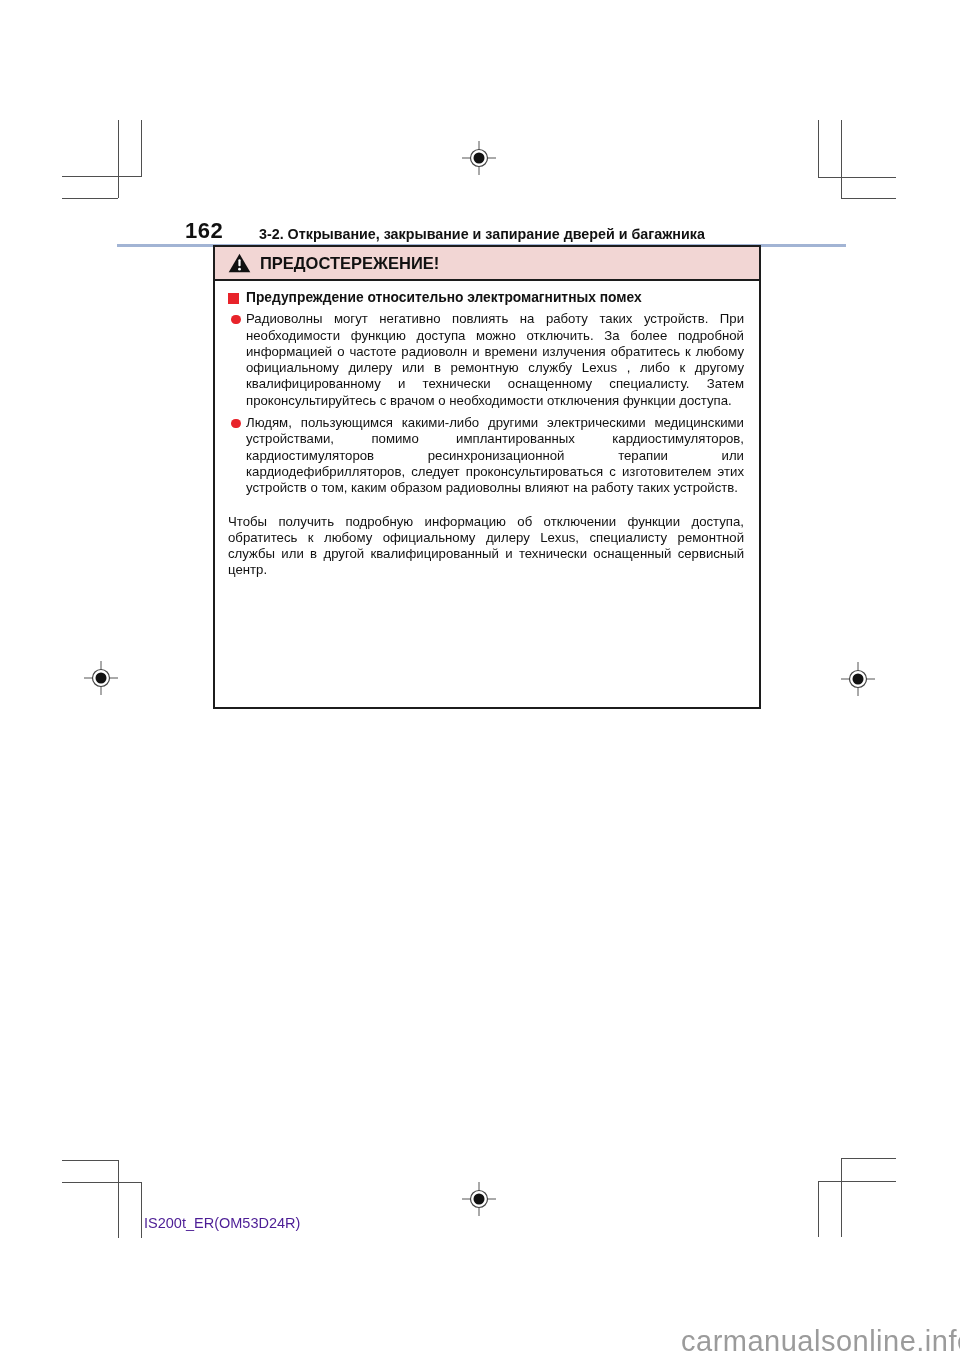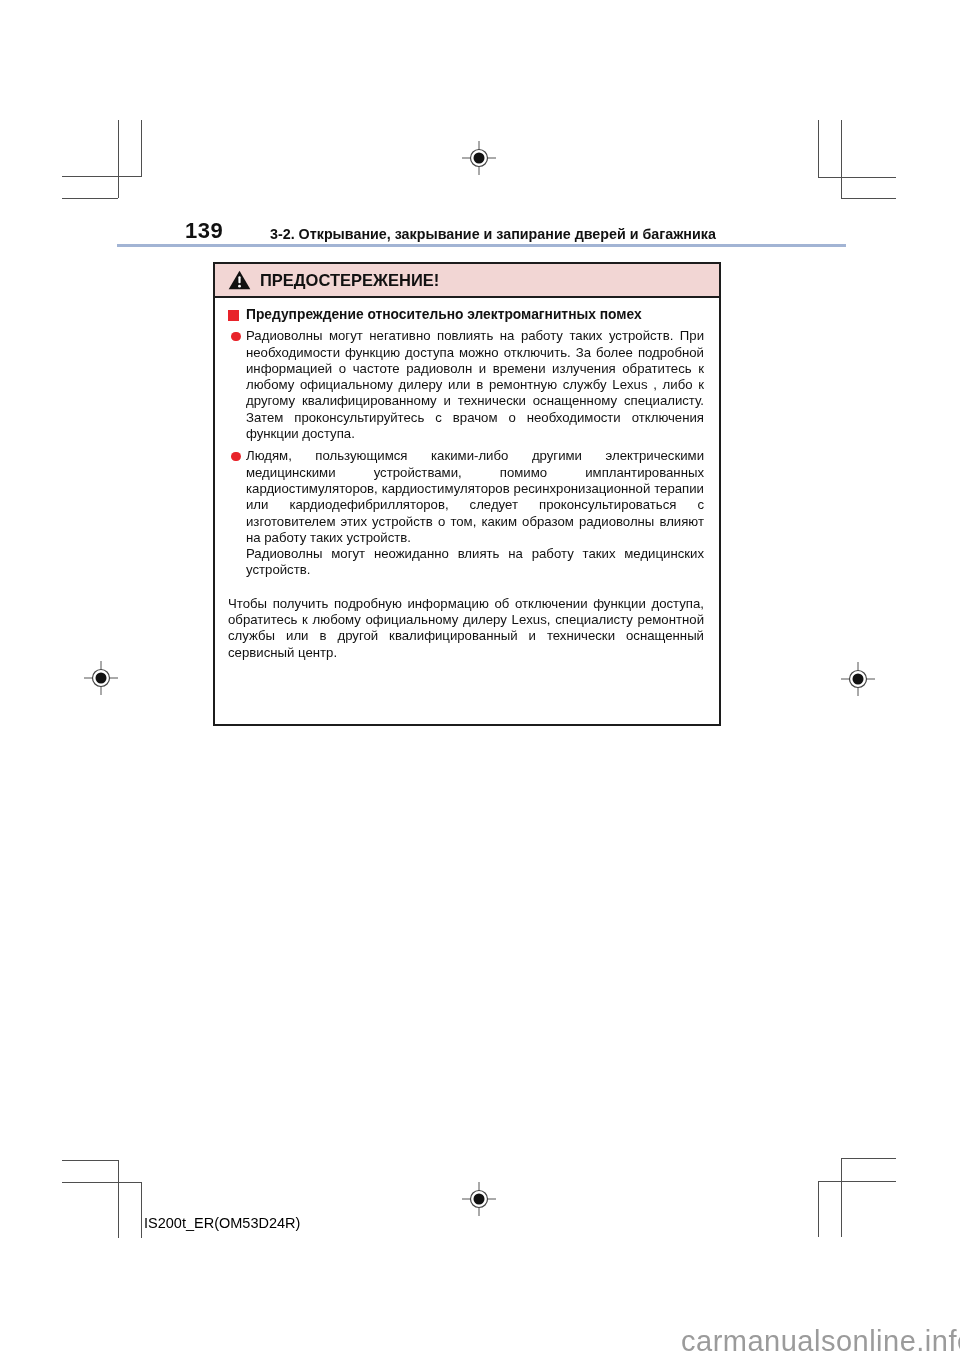--- a/index.html
+++ b/index.html
@@ -10,27 +10,27 @@
 
   
   .cropline { position: absolute; background: #4f4f4f; }
 
   
   .regmark { position: absolute; width: 34px; height: 34px; }
 
   
   .page-number { position: absolute; left: 185px; top: 218px;
                  font-size: 22px; font-weight: bold; letter-spacing: .5px; }
-  .header-title { position: absolute; left: 270px; top: 226px;
+  .header-title { position: absolute; left: 259px; top: 226px;
                   font-size: 14.3px; font-weight: bold; }
   .header-rule { position: absolute; left: 117px; top: 244px; width: 729px; height: 3px;
                  background: #a2b4d4; }
 
   
-  .wbox { position: absolute; left: 213px; top: 262px; width: 508px; height: 464px;
+  .wbox { position: absolute; left: 213px; top: 245px; width: 548px; height: 464px;
           border: 2px solid #1c1c1c; background: #fff; overflow: hidden; }
   .wbox-header { display: flex; align-items: center; height: 34px;
                  background: #f2d6d4; border-bottom: 2px solid #1c1c1c;
                  padding-left: 13px; gap: 9px; }
   .wbox-title { font-size: 16.5px; font-weight: bold; padding-top: 1px; }
   .wbox-body { padding: 9px 15px 10px 13px; font-size: 13.2px; line-height: 16.3px; }
 
   .section-heading { display: flex; align-items: flex-start; gap: 7px;
                      font-size: 13.8px; font-weight: bold; margin-bottom: 5px; }
   .red-square { flex: 0 0 auto; width: 11px; height: 11px; background: #e8232a;
@@ -39,21 +39,21 @@
   .bullet-list { list-style: none; }
   .bullet-item { position: relative; margin-left: 3px; padding-left: 15px;
                  margin-bottom: 6px; }
   .bullet-dot { position: absolute; left: 0; top: 3.5px; width: 9.5px; height: 9.5px;
                 border-radius: 50%; background: #e8232a; }
   .jtext { text-align: justify; }
   .closing { margin-top: 17px; }
 
   
   .footer-code { position: absolute; left: 144px; top: 1215px; font-size: 14.5px;
-                 color: #000000; }
+                 color: #4c1d95; }
   .watermark { position: absolute; left: 681px; top: 1325px; font-size: 29px;
                color: #9b9b9b; letter-spacing: .5px; }
 </style>
 </head>
 <body>
 
 <div class="page">
 
   <div class="cropline" style="left:118px;top:120px;width:1px;height:78px"></div>
   <div class="cropline" style="left:141px;top:120px;width:1px;height:56px"></div>
@@ -93,21 +93,21 @@
     <circle cx="17" cy="17" r="8.5" fill="#fff" stroke="#444" stroke-width="1.2"></circle>
     <circle cx="17" cy="17" r="5.5" fill="#111"></circle>
   </svg>
   <svg class="regmark" style="left:462px;top:1182px" viewBox="0 0 34 34">
     <line x1="0" y1="17" x2="34" y2="17" stroke="#555" stroke-width="1"></line>
     <line x1="17" y1="0" x2="17" y2="34" stroke="#555" stroke-width="1"></line>
     <circle cx="17" cy="17" r="8.5" fill="#fff" stroke="#444" stroke-width="1.2"></circle>
     <circle cx="17" cy="17" r="5.5" fill="#111"></circle>
   </svg>
 
-  <div class="page-number">139</div>
+  <div class="page-number">162</div>
   <div class="header-title">3-2. Открывание, закрывание и запирание дверей и багажника</div>
   <div class="header-rule"></div>
 
   <div class="wbox">
     <div class="wbox-header">
       <svg width="23" height="20" viewBox="0 0 23 20">
         <path d="M11.5 0.8 L22.3 19.2 H0.7 Z" fill="#111"></path>
         <rect x="10.4" y="6.3" width="2.2" height="7" rx="1" fill="#fff"></rect>
         <circle cx="11.5" cy="16.2" r="1.4" fill="#fff"></circle>
       </svg>
@@ -119,21 +119,20 @@
         <span>Предупреждение относительно электромагнитных помех</span>
       </div>
       <ul class="bullet-list">
         <li class="bullet-item">
           <span class="bullet-dot"></span>
           <p class="jtext">Радиоволны могут негативно повлиять на работу таких устройств. При необходимости функцию доступа можно отключить. За более подробной информацией о частоте радиоволн и времени излучения обратитесь к любому официальному дилеру или в ремонтную службу Lexus , либо к другому квалифицированному и технически оснащенному специалисту. Затем проконсультируйтесь с врачом о необходимости отключения функции доступа.</p>
         </li>
         <li class="bullet-item">
           <span class="bullet-dot"></span>
           <p class="jtext">Людям, пользующимся какими-либо другими электрическими медицинскими устройствами, помимо имплантированных кардиостимуляторов, кардиостимуляторов ресинхронизационной терапии или кардиодефибрилляторов, следует проконсультироваться с изготовителем этих устройств о том, каким образом радиоволны влияют на работу таких устройств.</p>
-          <p class="jtext">Радиоволны могут неожиданно влиять на работу таких медицинских устройств.</p>
         </li>
       </ul>
       <p class="jtext closing">Чтобы получить подробную информацию об отключении функции доступа, обратитесь к любому официальному дилеру Lexus, специалисту ремонтной службы или в другой квалифицированный и технически оснащенный сервисный центр.</p>
     </div>
   </div>
 
   <div class="footer-code">IS200t_ER(OM53D24R)</div>
 
   <div class="watermark">carmanualsonline.info</div>
 

